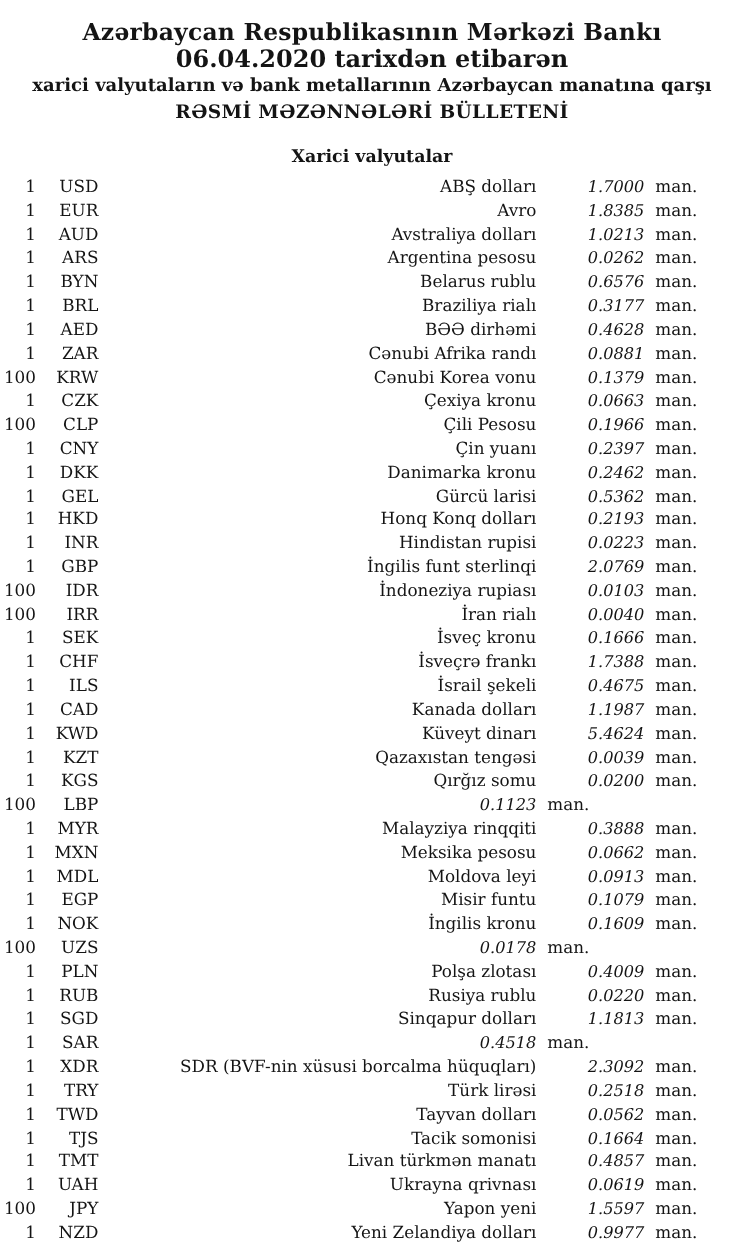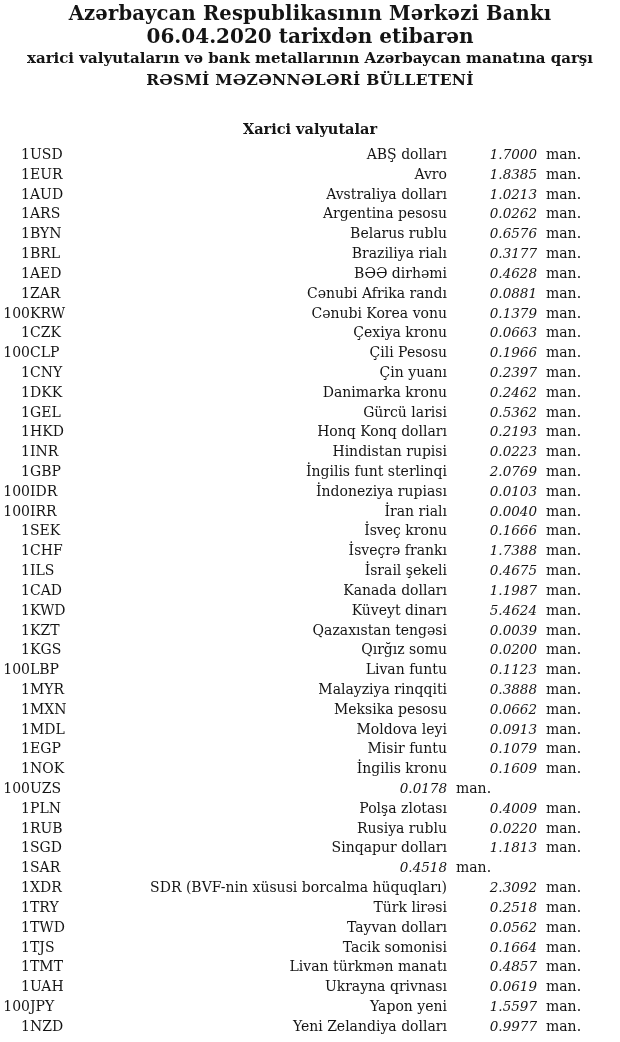--- a/index.html
+++ b/index.html
@@ -10,21 +10,21 @@
   .page {
     width: 620px;
     height: 1042px;
     background: #ffffff;
     color: #141414;
     font-family: "DejaVu Serif", "Liberation Serif", serif;
     overflow: hidden;
   }
   .header {
     text-align: center;
-    padding-top: 2px;
+    padding-top: 15px;
   }
   .bank-name {
     font-size: 19.5px;
     font-weight: bold;
     line-height: 23px;
     letter-spacing: 0.2px;
   }
   .date-line {
     font-size: 20px;
     font-weight: bold;
@@ -39,36 +39,36 @@
   .bulletin-line {
     font-size: 15.5px;
     font-weight: bold;
     line-height: 22px;
     letter-spacing: 0.3px;
   }
   .section-title {
     text-align: center;
     font-weight: bold;
     font-size: 14.5px;
-    margin-top: 29px;
+    margin-top: 18px;
     line-height: 18px;
   }
   .rates {
     margin-top: 7px;
   }
   .row {
     display: grid;
     grid-template-columns: 30px 52px 1fr 90px 83px;
     height: 19.82px;
     line-height: 19.82px;
     font-size: 14px;
     white-space: nowrap;
   }
   .qty  { text-align: right; }
-  .code { text-align: left; }
+  .code { text-align: right; }
   .name { padding-left: 2px; text-align: right; }
   .rate {
     text-align: right;
     font-weight: normal;
     font-style: italic;
     font-size: 13.5px;
   }
   .unit { padding-left: 9px; }
 </style>
 </head>
@@ -289,21 +289,20 @@
     <span class="qty">1</span>
     <span class="code">KGS</span>
     <span class="name">Qırğız somu</span>
     <span class="rate">0.0200</span>
     <span class="unit">man.</span>
   </div>
 
   <div class="row">
     <span class="qty">100</span>
     <span class="code">LBP</span>
-    <span class="name">Livan funtu</span>
     <span class="rate">0.1123</span>
     <span class="unit">man.</span>
   </div>
 
   <div class="row">
     <span class="qty">1</span>
     <span class="code">MYR</span>
     <span class="name">Malayziya rinqqiti</span>
     <span class="rate">0.3888</span>
     <span class="unit">man.</span>

